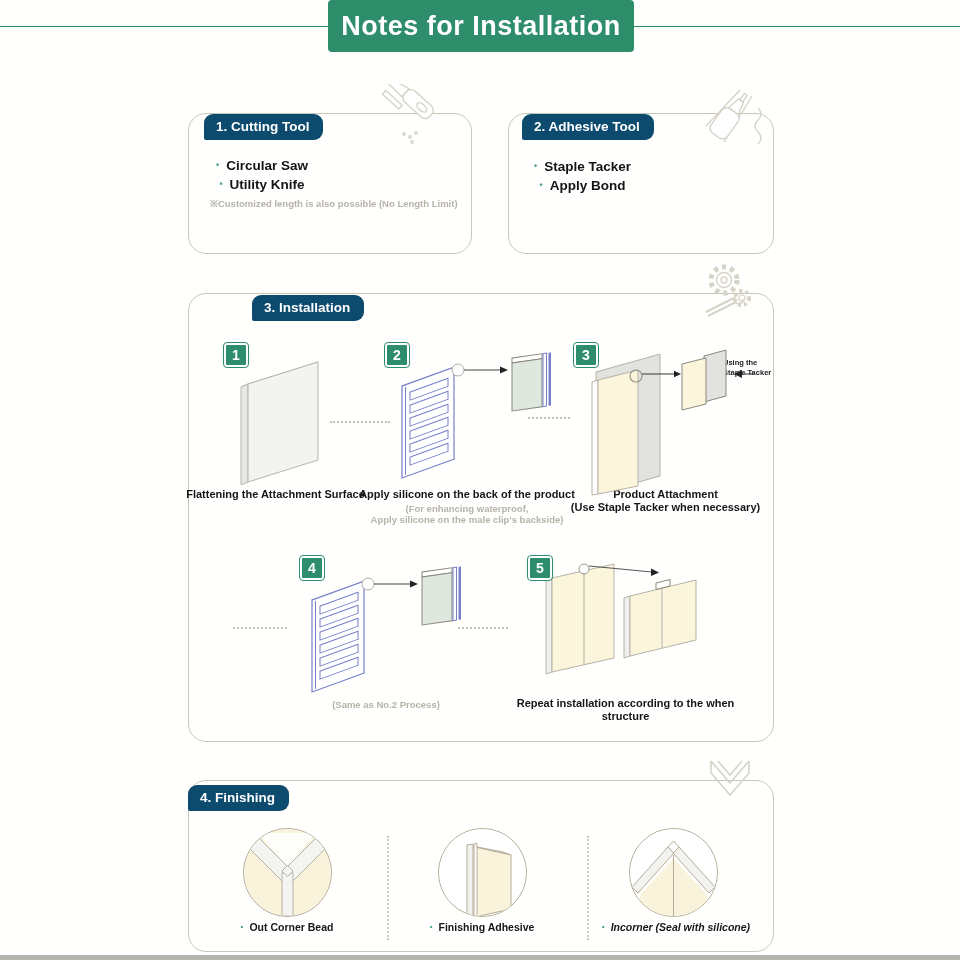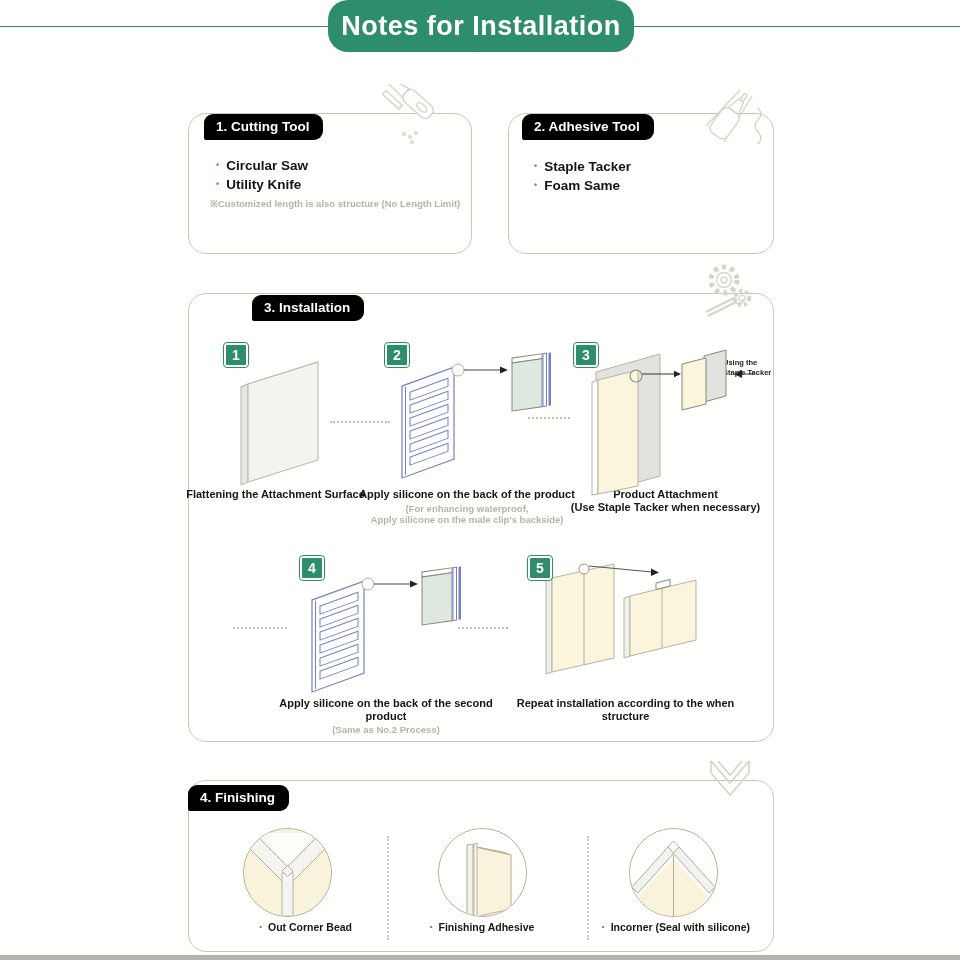--- a/index.html
+++ b/index.html
@@ -2,35 +2,35 @@
 <html><head>
 <meta charset="utf-8">
 <style>
   html,body{margin:0;padding:0;background:#fff;}
   .page{position:relative;width:960px;height:960px;background:#fffffd;overflow:hidden;
         font-family:"Liberation Sans",sans-serif;color:#1c1c1c;}
 
   
   .title-line{position:absolute;top:26px;left:0;width:960px;height:1px;background:#2e8e6c;}
   .title-banner{position:absolute;left:328px;top:0;width:306px;height:52px;background:#2e8e6c;
-        border-radius:20px;display:flex;align-items:center;justify-content:center;
+        border-radius:4px;display:flex;align-items:center;justify-content:center;
         color:#fff;font-size:27px;font-weight:bold;letter-spacing:.5px;z-index:3;}
 
   
   .box{position:absolute;border:1px solid #c9c6ba;border-radius:18px;background:transparent;}
   #box-cutting{left:188px;top:113px;width:282px;height:139px;}
   #box-adhesive{left:508px;top:113px;width:264px;height:139px;}
   #box-install{left:188px;top:293px;width:584px;height:447px;}
   #box-finish{left:188px;top:780px;width:584px;height:170px;}
-  .badge{position:absolute;background:#000000;color:#fff;font-weight:bold;font-size:13.5px;
+  .badge{position:absolute;background:#0c4a6e;color:#fff;font-weight:bold;font-size:13.5px;
         line-height:15px;padding:5px 14px 6px 12px;border-radius:9px 9px 9px 2px;z-index:4;}
 
   
   .tool-list{position:absolute;z-index:2;}
-  .tool-item{font-size:13.5px;font-weight:bold;line-height:18px;color:#141414;}
+  .tool-item{font-size:13.5px;font-weight:bold;line-height:18px;color:#141414;text-align:center;}
   .tool-item::before{content:"•";color:#44a089;font-size:9px;vertical-align:2px;margin-right:7px;}
   .tool-note{position:absolute;font-size:9.5px;font-weight:bold;color:#b7b3a9;}
 
   
   .stepnum{position:absolute;width:20px;height:20px;background:#2e8e6c;border:2px solid #fff;
         outline:1px solid #2e8e6c;color:#fff;font-size:14px;font-weight:bold;border-radius:3px;
         display:flex;align-items:center;justify-content:center;z-index:2;}
   .caption{position:absolute;text-align:center;font-size:11px;font-weight:bold;color:#161616;line-height:12.5px;}
   .subcap{font-size:9.5px;font-weight:bold;color:#b7b3a9;line-height:11px;margin-top:2px;}
   .dots-h{position:absolute;border-top:2px dotted #c3c0b5;height:0;}
@@ -68,39 +68,39 @@
       <circle cx="36" cy="50" r="1.2"></circle>
         <circle cx="42" cy="53" r="1.2"></circle>
       <circle cx="48" cy="49" r="1.2"></circle>
         <circle cx="44" cy="58" r="1.2"></circle>
     </svg>
   </span>
   <div class="tool-list" style="left:216px;top:156px;">
     <div class="tool-item">Circular Saw</div>
     <div class="tool-item">Utility Knife</div>
   </div>
-  <div class="tool-note" style="left:210px;top:197px;">※Customized length is also structure (No Length Limit)</div>
+  <div class="tool-note" style="left:210px;top:197px;">※Customized length is also possible (No Length Limit)</div>
 
   <div class="box" id="box-adhesive"></div>
   <div class="badge" style="left:522px;top:114px;">2. Adhesive Tool</div>
   <span class="icon" style="left:696px;top:82px;">
     <svg width="76" height="74" viewBox="0 0 76 74" fill="none" stroke="#d6d3c8" stroke-width="1.4">
       <line x1="10" y1="44" x2="44" y2="8"></line>
       <line x1="28" y1="60" x2="56" y2="14"></line>
       <g transform="rotate(36 32 40)">
         <rect x="20" y="28" width="20" height="30" rx="6" fill="#fff"></rect>
         <polygon points="24,28 36,28 33,15 27,15" fill="#fff"></polygon>
         <rect x="28.5" y="7" width="3.5" height="8" rx="1.5" fill="#fff"></rect>
       </g>
       <path d="M62,26 q6,6 0,12 q-6,6 0,12 q6,6 0,12"></path>
     </svg>
   </span>
   <div class="tool-list" style="left:534px;top:157px;">
     <div class="tool-item">Staple Tacker</div>
-    <div class="tool-item">Foam Same</div>
+    <div class="tool-item">Apply Bond</div>
   </div>
 
   <div class="box" id="box-install"></div>
   <div class="badge" style="left:204px;top:295px;margin-left:48px;">3. Installation</div>
   <span class="icon" style="left:694px;top:260px;">
     <svg width="64" height="62" viewBox="0 0 64 62" fill="none" stroke="#d6d3c8">
       <circle cx="30" cy="20" r="13" stroke-width="5" stroke-dasharray="4.2 4.2"></circle>
       <circle cx="30" cy="20" r="7.5" stroke-width="1.4"></circle>
       <circle cx="30" cy="20" r="3" stroke-width="1.4"></circle>
       <circle cx="48" cy="38" r="7" stroke-width="4" stroke-dasharray="3 3"></circle>
@@ -216,21 +216,20 @@
       <line x1="51" y1="10" x2="114" y2="16" stroke="#555" stroke-width="1"></line>
       <polygon points="113,12.5 121,16.5 113,20" fill="#222"></polygon>
       <polygon points="86,42 92,40 92,100 86,102" fill="#efefec" stroke="#b5b2a8"></polygon>
       <polygon points="92,40 158,24 158,84 92,100" fill="#fbf5dc" stroke="#b5b2a8"></polygon>
       <line x1="124" y1="32" x2="124" y2="92" stroke="#b5b2a8"></line>
       <polygon points="118,27 132,23.5 132,30 118,33.5" fill="#fff" stroke="#8a877e"></polygon>
     </svg>
   </span>
 
   <div class="caption" style="left:265px;top:697px;width:242px;">
-    <div>Apply silicone on the back of the second product</div>
     <div class="subcap">(Same as No.2 Process)</div>
   </div>
   <div class="caption" style="left:503px;top:697px;width:245px;">Repeat installation according to the when structure</div>
 
   <div class="box" id="box-finish"></div>
   <div class="badge" style="left:188px;top:785px;">4. Finishing</div>
   <span class="icon" style="left:703px;top:755px;">
     <svg width="54" height="60" viewBox="0 0 54 60" fill="none" stroke="#d6d3c8" stroke-width="1.6">
       <path d="M8,6 L27,28 L46,6"></path>
       <path d="M8,18 L27,40 L46,18"></path>
@@ -266,18 +265,18 @@
       <circle cx="43.5" cy="43.5" r="43.5" fill="#fff"></circle>
       <polygon points="10,66 43,30 43,87 10,87" fill="#faf3db"></polygon>
       <polygon points="77,66 44,30 44,87 77,87" fill="#faf3db"></polygon>
       <polygon points="2,58 38,18 44,24 8,64" fill="#f2f2ef" stroke="#b5ad99"></polygon>
       <polygon points="85,58 49,18 43,24 79,64" fill="#f2f2ef" stroke="#b5ad99"></polygon>
       <line x1="43.5" y1="26" x2="43.5" y2="87" stroke="#b5ad99"></line>
       <polygon points="38,18 43.5,12 49,18 43.5,24" fill="#fff" stroke="#b5ad99"></polygon>
     </svg>
   </div>
 
-  <div class="fin-cap" style="left:222px;top:921px;width:130px;text-align:right;">Out Corner Bead</div>
+  <div class="fin-cap" style="left:222px;top:921px;width:130px;">Out Corner Bead</div>
   <div class="fin-cap" style="left:417px;top:921px;width:130px;">Finishing Adhesive</div>
-  <div class="fin-cap" style="left:592px;top:921px;width:168px;">Incorner (Seal with silicone)</div>
+  <div class="fin-cap" style="left:592px;top:921px;width:168px;font-style:italic;">Incorner (Seal with silicone)</div>
 
   <div class="bottom-strip"></div>
 </div>
 
 </body></html>

